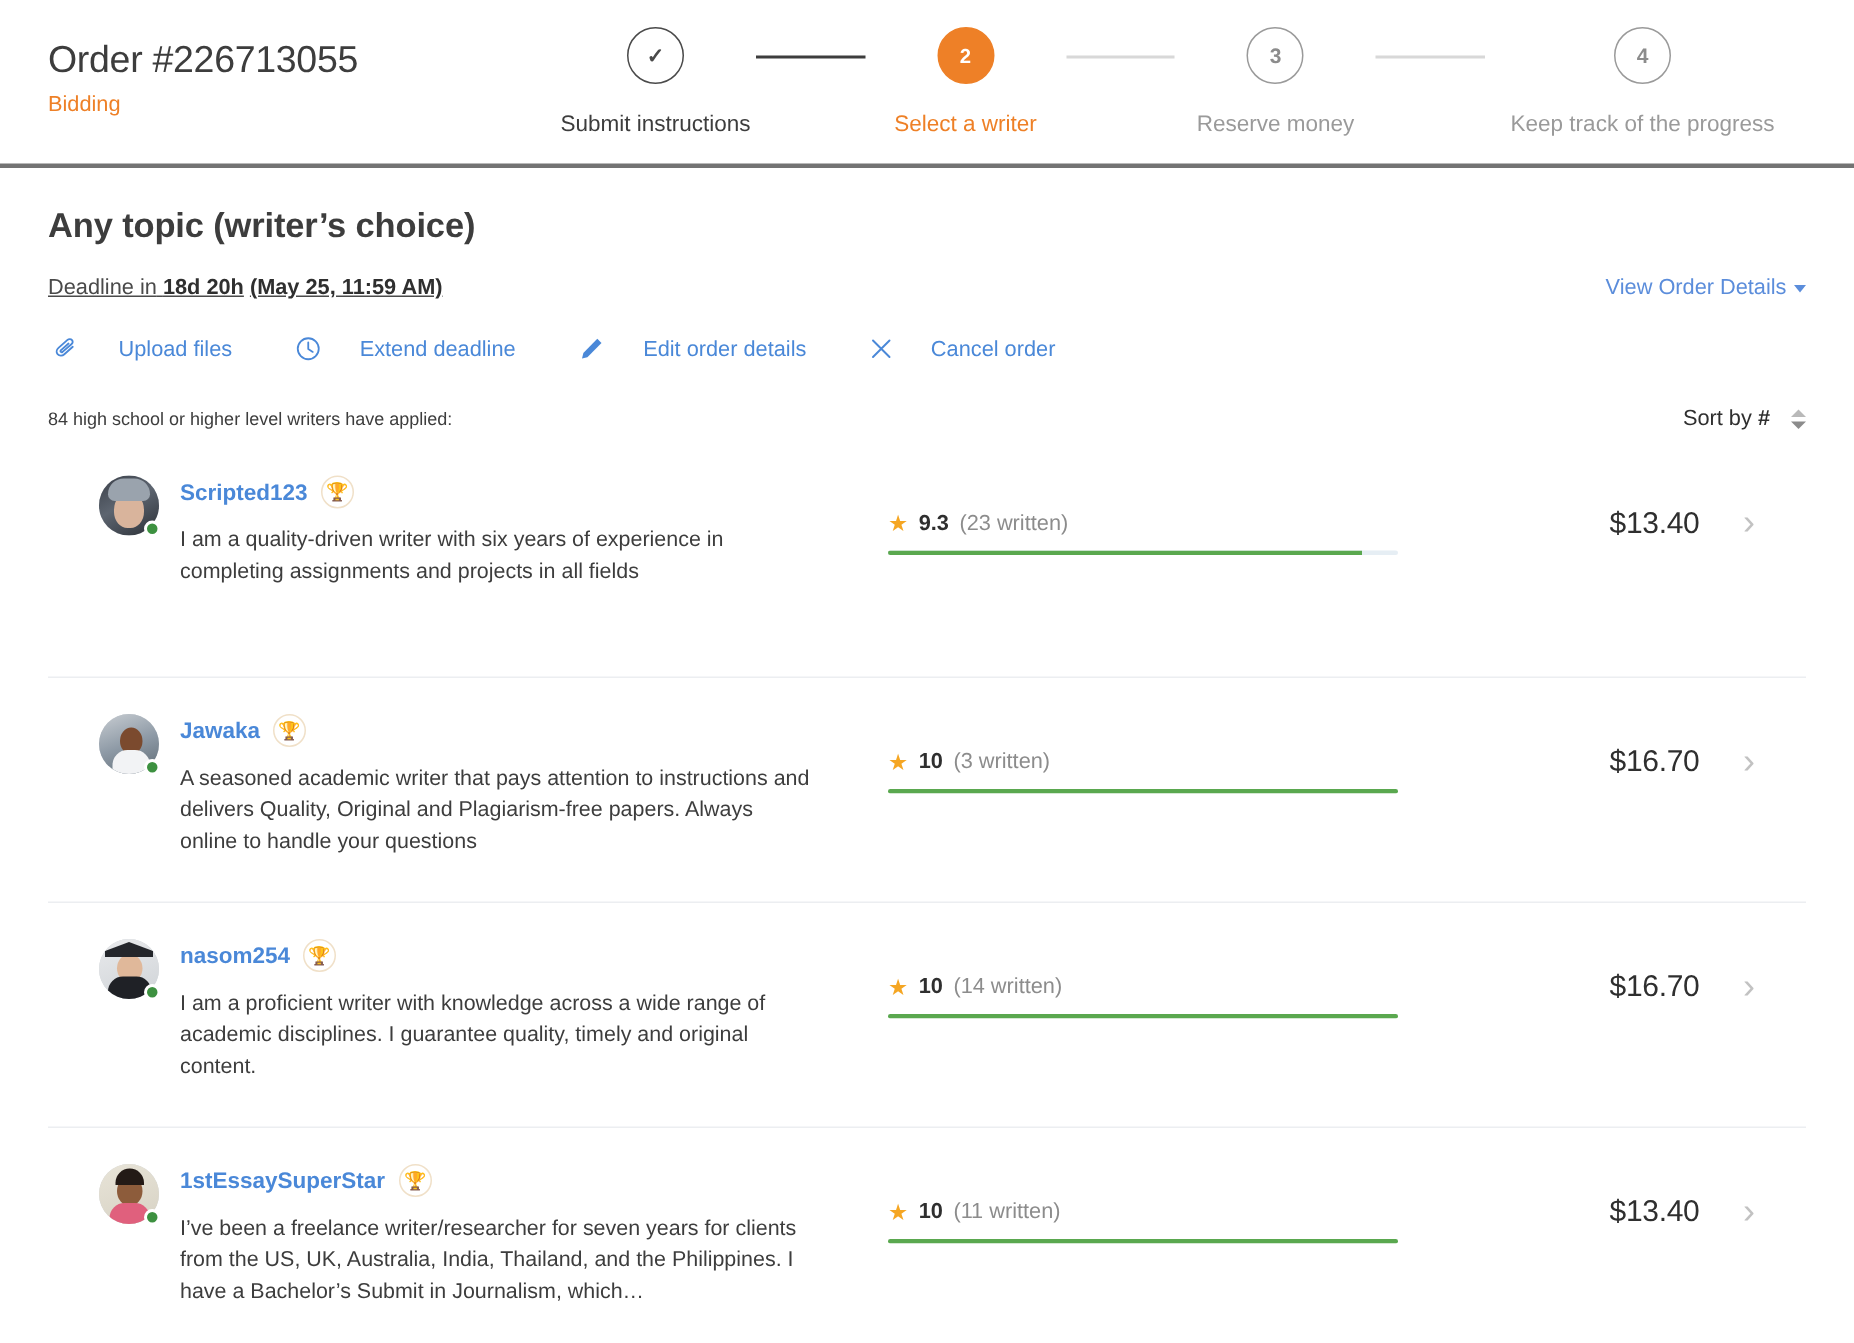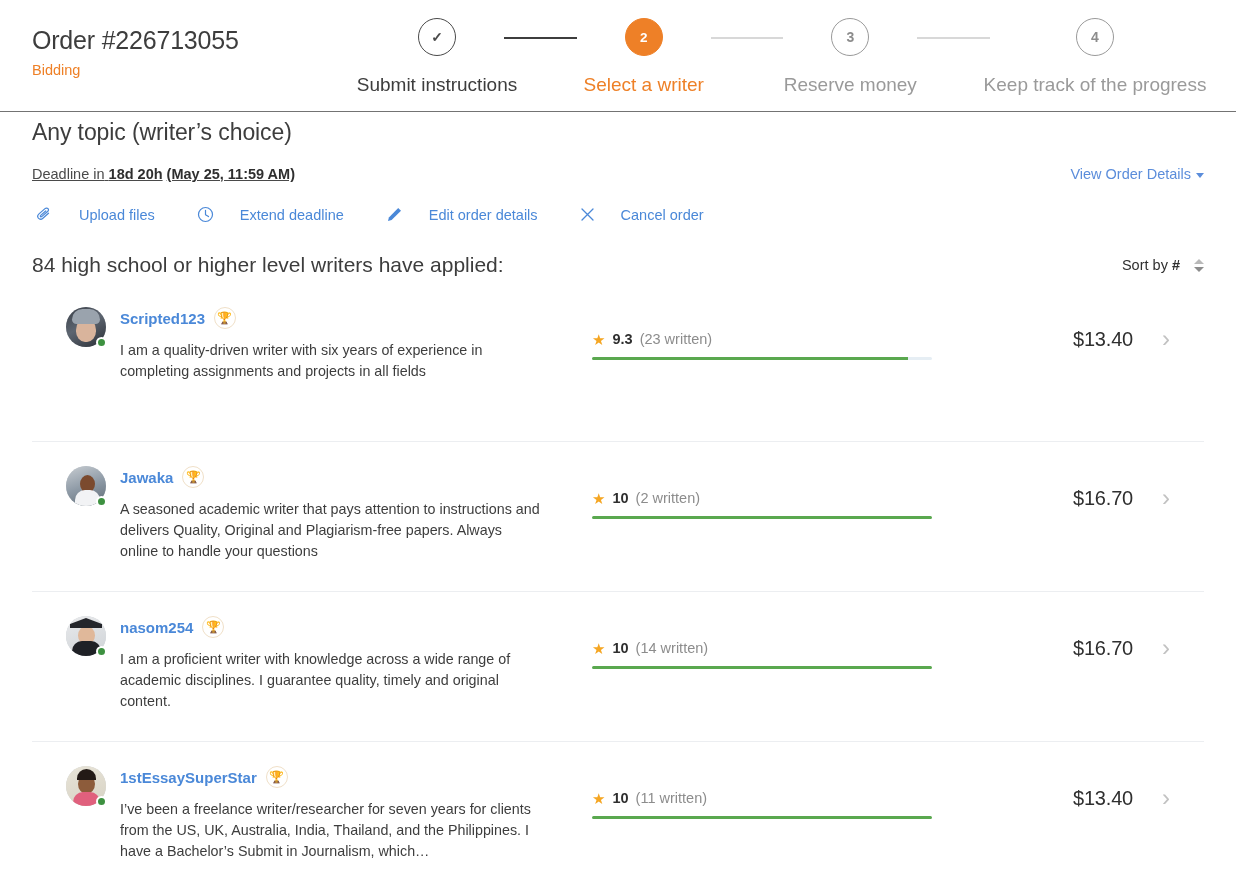--- a/index.html
+++ b/index.html
@@ -12,21 +12,21 @@
     font-family: "Liberation Sans", sans-serif;
     color: #333333;
     overflow: hidden;
     position: relative;
   }
 
   
   .header {
     position: relative;
     height: 112px;
-    border-bottom: 1px solid #737373;
+    border-bottom: 3px solid #737373;
     display: flex;
     align-items: flex-start;
   }
   .order-block {
     position: absolute;
     left: 32px; top: 25px;
   }
   .order-title {
     font-size: 25px;
     font-weight: 400;
@@ -74,44 +74,44 @@
     color: #4a4a4a;
   }
   .step-circle.current {
     background: #ee8027;
     border-color: #ee8027;
     color: #ffffff;
     font-size: 13.5px;
   }
   .step-label {
     margin-top: 18px;
-    font-size: 19px;
+    font-size: 15px;
     color: #9a9a9a;
     white-space: nowrap;
     text-align: center;
   }
   .step-label.done { color: #3d3d3d; }
   .step-label.current { color: #ee8027; }
   .connector {
     flex: 1 1 auto;
     height: 1.6px;
     background: #d8d8d8;
     margin-top: 19px;
     min-width: 40px;
   }
   .connector.filled { background: #3d3d3d; height: 2px; }
   .check-glyph { font-size: 14px; line-height: 1; }
 
   
   .content { padding: 0 32px; }
   .topic-title {
-    margin-top: 7px;
+    margin-top: 25px;
     font-size: 23px;
     color: #3d3d3d;
-    font-weight: 400;
+    font-weight: 700;
     letter-spacing: -0.1px;
   }
   .deadline-row {
     margin-top: 20px;
     display: flex;
     align-items: baseline;
     justify-content: space-between;
   }
   .deadline-text {
     font-size: 14.5px;
@@ -153,21 +153,21 @@
   }
   .action svg { display: block; }
 
   .applied-row {
     margin-top: 28px;
     display: flex;
     align-items: center;
     justify-content: space-between;
   }
   .applied-text {
-    font-size: 21px;
+    font-size: 12px;
     color: #3d3d3d;
   }
   .sort-box {
     display: flex;
     align-items: center;
     gap: 14px;
     cursor: pointer;
   }
   .sort-label {
     font-size: 14.5px;
@@ -475,21 +475,21 @@
         <div class="name-line">
           <span class="writer-name">Jawaka</span>
           <span class="trophy">🏆</span>
         </div>
         <div class="writer-bio">A seasoned academic writer that pays attention to instructions and delivers Quality, Original and Plagiarism-free papers. Always online to handle your questions</div>
       </div>
       <div class="rating-col">
         <div class="rating-line">
           <span class="star">★</span>
           <span class="rating-value">10</span>
-          <span class="rating-count">(2 written)</span>
+          <span class="rating-count">(3 written)</span>
         </div>
         <div class="rating-bar">
           <div class="fill" style="width: 100%;"></div>
         </div>
       </div>
       <div class="price-col">
         <div class="price">$16.70</div>
         <div class="chev">›</div>
       </div>
     </div>

